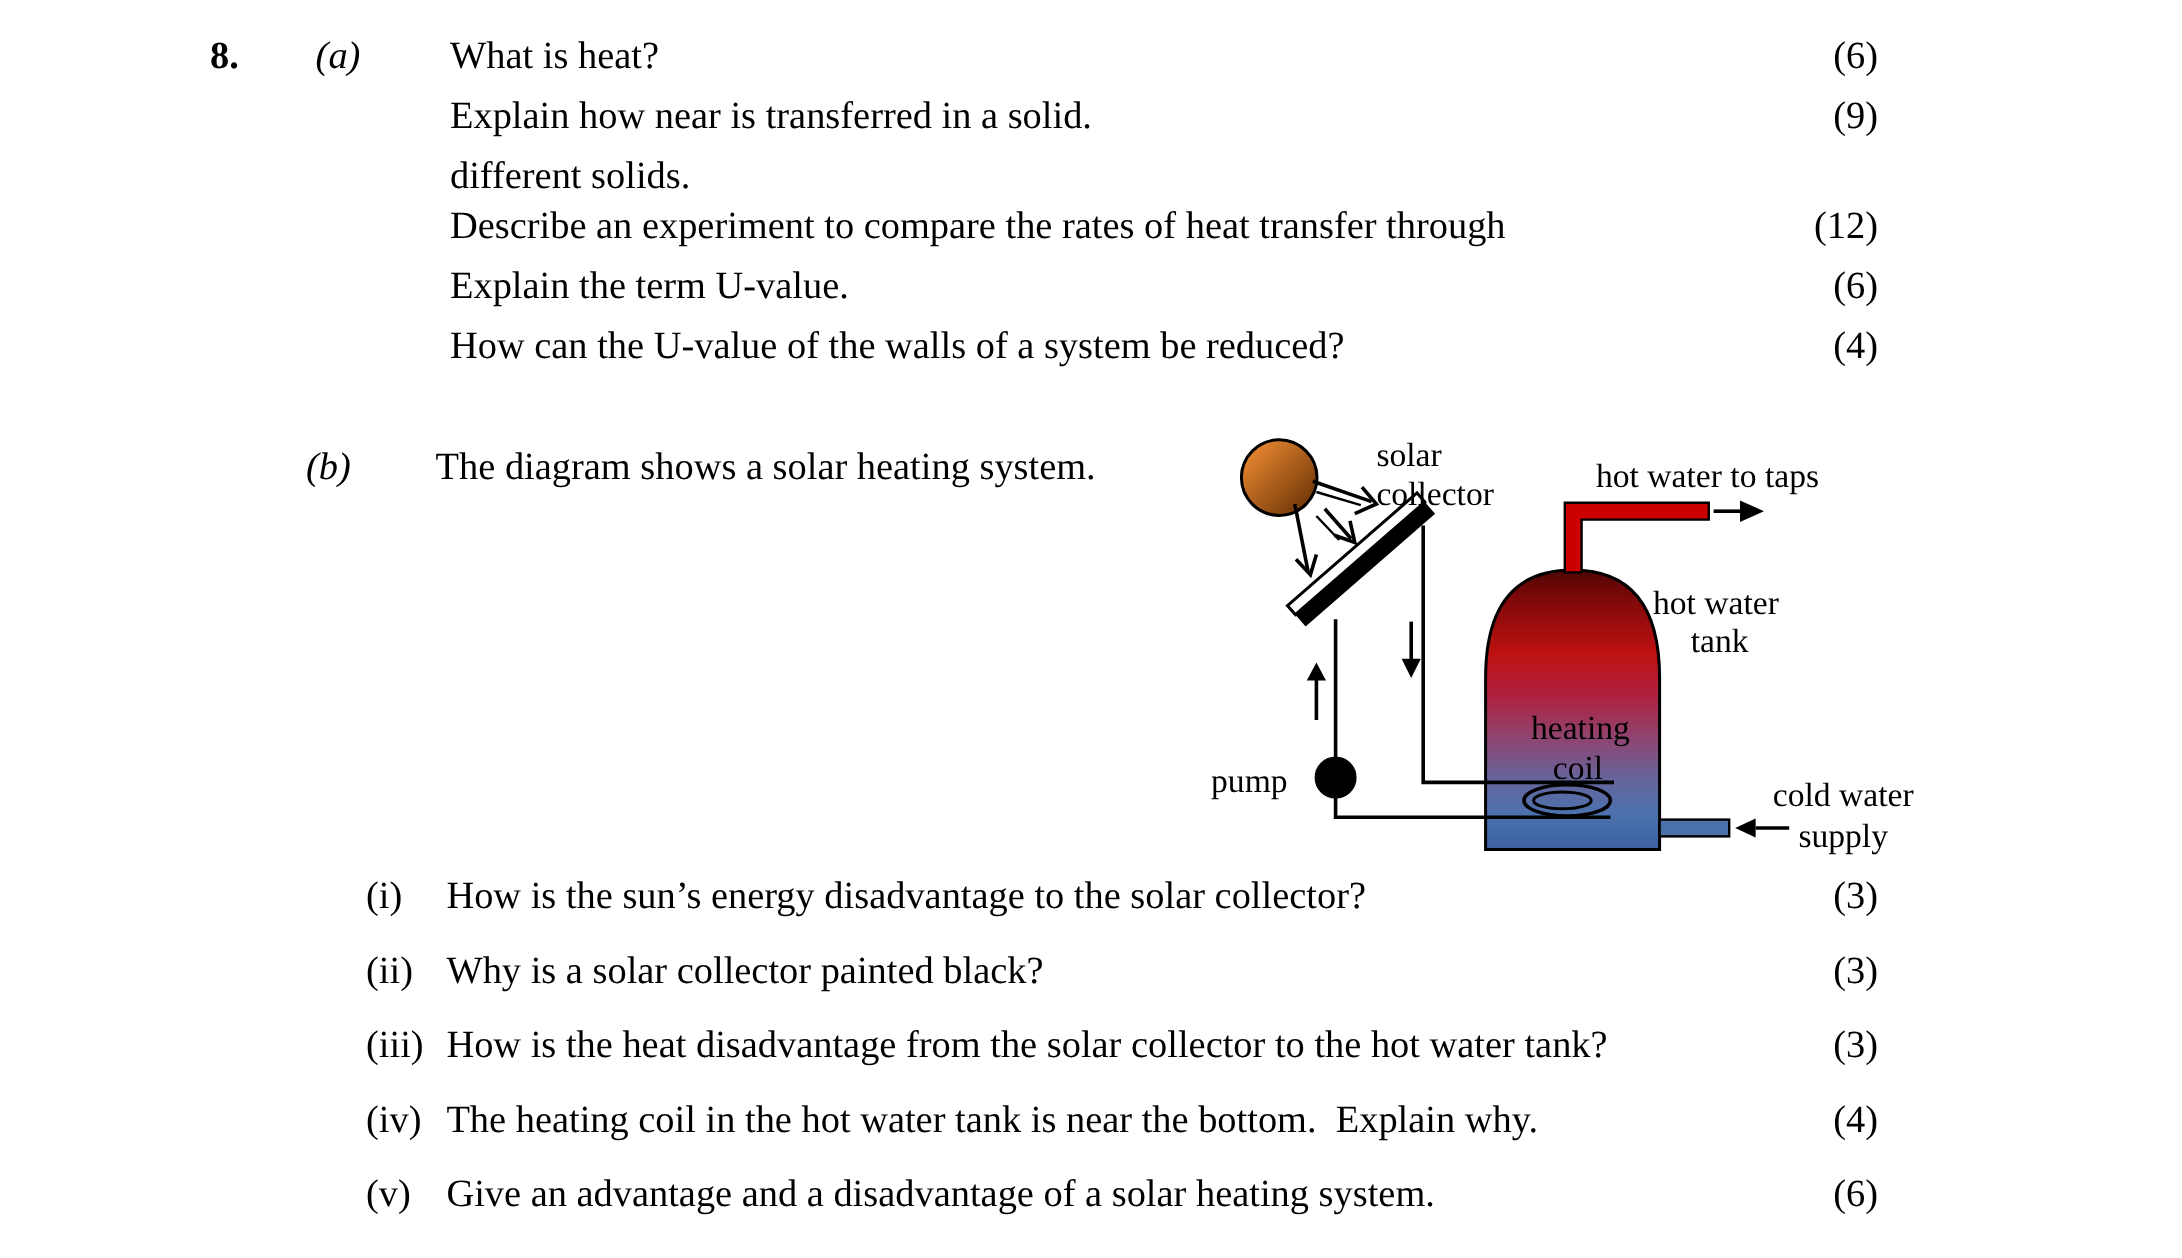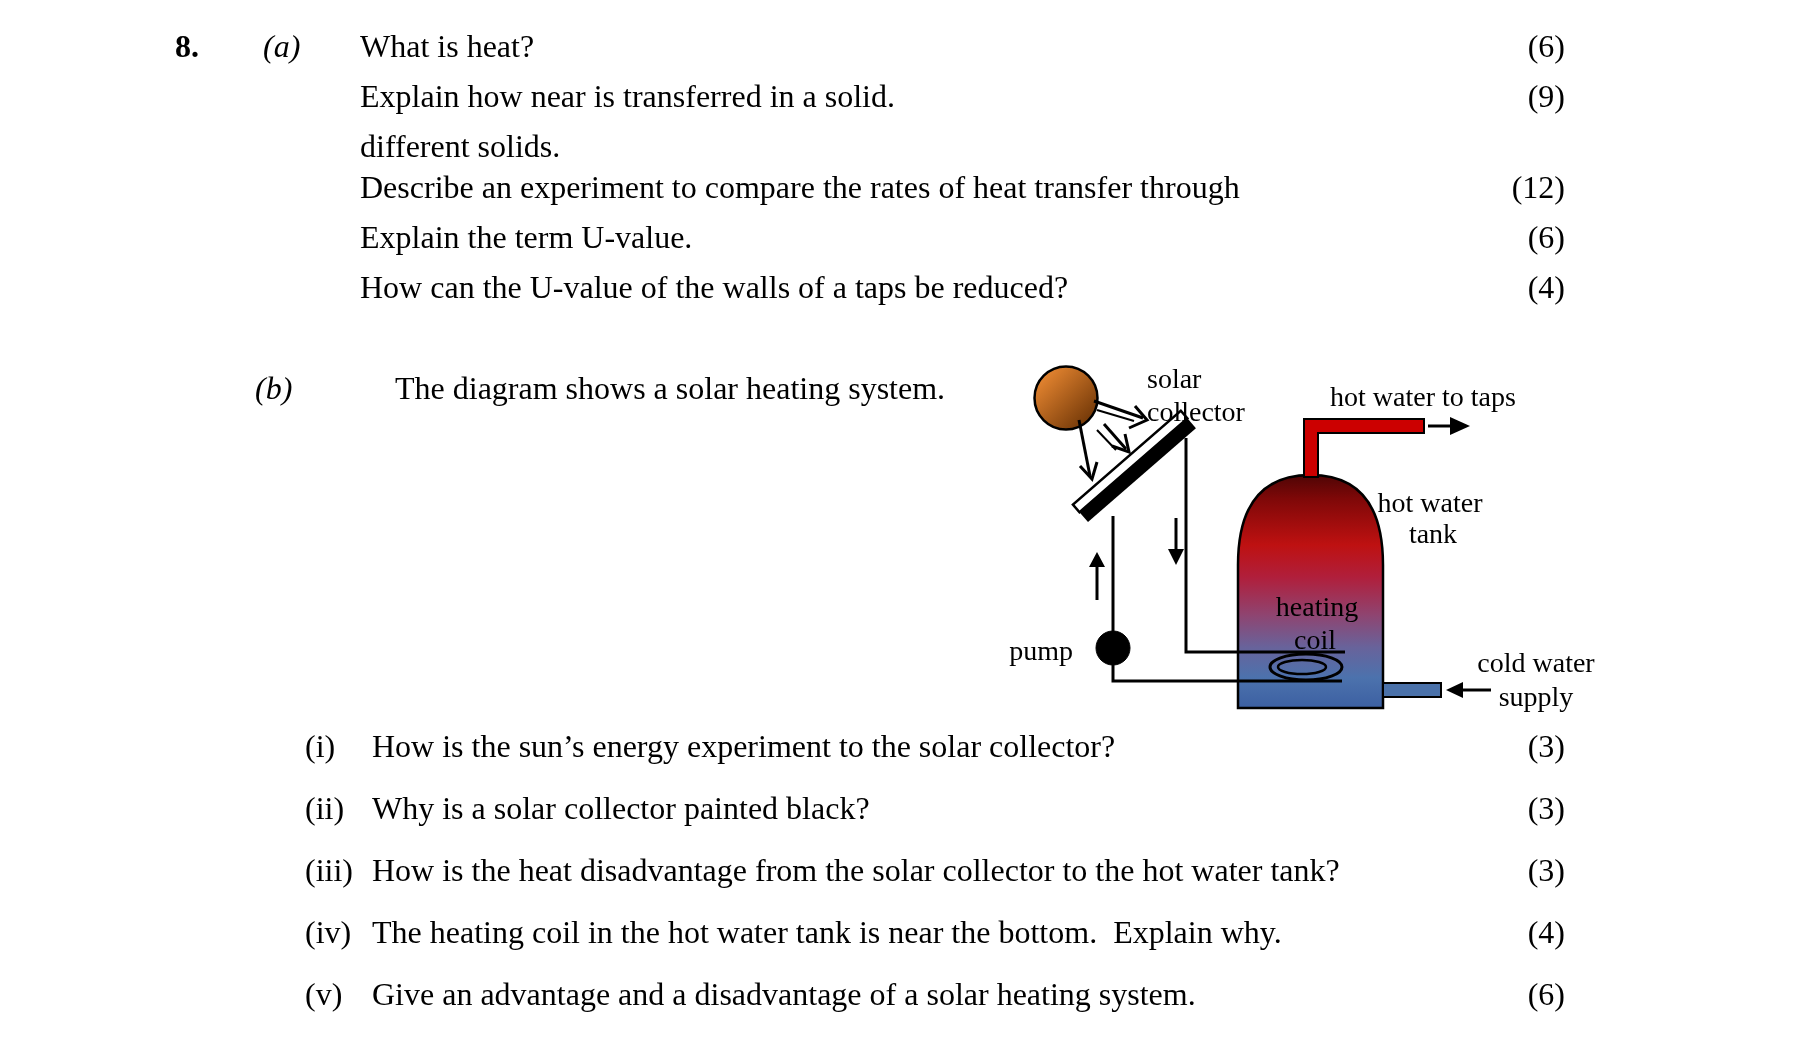--- a/index.html
+++ b/index.html
@@ -7,21 +7,21 @@
     position:relative; width:1818px; height:1048px; background:#ffffff;
     font-family:"Liberation Serif", serif; font-size:32px; color:#000;
     line-height:41px; overflow:hidden;
   }
   .abs { position:absolute; }
   .bold { font-weight:bold; }
   .ital { font-style:italic; }
   
   .qa-block { left:360px; top:26px; width:1205px; }
   .qa-row { display:flex; align-items:flex-end; margin-bottom:9px; }
-  .qa-row .qtext { width:1020px; }
+  .qa-row .qtext { width:1020px;margin-left:15px; }
   .qa-row .marks { margin-left:auto; white-space:nowrap; }
   
   .qb-block { left:305px; top:726px; width:1260px; }
   .qb-row { display:flex; align-items:baseline; margin-bottom:21px; }
   .qb-row .qnum { width:67px; flex:none; }
   .qb-row .qtext { flex:1; }
   .qb-row .marks { margin-left:12px; white-space:nowrap; }
   svg text { font-family:"Liberation Serif", serif; font-size:28px; fill:#000; }
 </style>
 </head>
@@ -46,27 +46,27 @@
         <div>different solids.</div>
         <div>Describe an experiment to compare the rates of heat transfer through</div>
       </div>
       <div class="marks">(12)</div>
     </div>
     <div class="qa-row">
       <div class="qtext">Explain the term U-value.</div>
       <div class="marks">(6)</div>
     </div>
     <div class="qa-row">
-      <div class="qtext">How can the U-value of the walls of a taps be reduced?</div>
+      <div class="qtext">How can the U-value of the walls of a system be reduced?</div>
       <div class="marks">(4)</div>
     </div>
   </div>
 
   <div class="abs ital" style="left:255px; top:368px;">(b)</div>
-  <div class="abs" style="left:395px; top:368px;">The diagram shows a solar heating system.</div>
+  <div class="abs" style="left:363px; top:368px;">The diagram shows a solar heating system.</div>
 
   <svg class="abs" style="left:985px; top:355px;" width="640" height="365" viewBox="985 355 640 365">
     <defs>
       <linearGradient id="sunGrad" x1="0" y1="0" x2="1" y2="1">
         <stop offset="0.15" stop-color="#E2832F"></stop>
         <stop offset="1" stop-color="#5F2B01"></stop>
       </linearGradient>
       <linearGradient id="tankGrad" x1="0" y1="0" x2="0" y2="1">
         <stop offset="0" stop-color="#4F0505"></stop>
         <stop offset="0.10" stop-color="#7E0808"></stop>
@@ -129,21 +129,21 @@
     <text x="1317" y="616" text-anchor="middle">heating</text>
     <text x="1315" y="649" text-anchor="middle">coil</text>
     <text x="1073" y="660" text-anchor="end">pump</text>
     <text x="1536" y="672" text-anchor="middle">cold water</text>
     <text x="1536" y="706" text-anchor="middle">supply</text>
   </svg>
 
   <div class="abs qb-block">
     <div class="qb-row">
       <div class="qnum">(i)</div>
-      <div class="qtext">How is the sun’s energy experiment to the solar collector?</div>
+      <div class="qtext">How is the sun’s energy disadvantage to the solar collector?</div>
       <div class="marks">(3)</div>
     </div>
     <div class="qb-row">
       <div class="qnum">(ii)</div>
       <div class="qtext">Why is a solar collector painted black?</div>
       <div class="marks">(3)</div>
     </div>
     <div class="qb-row">
       <div class="qnum">(iii)</div>
       <div class="qtext">How is the heat disadvantage from the solar collector to the hot water tank?</div>

